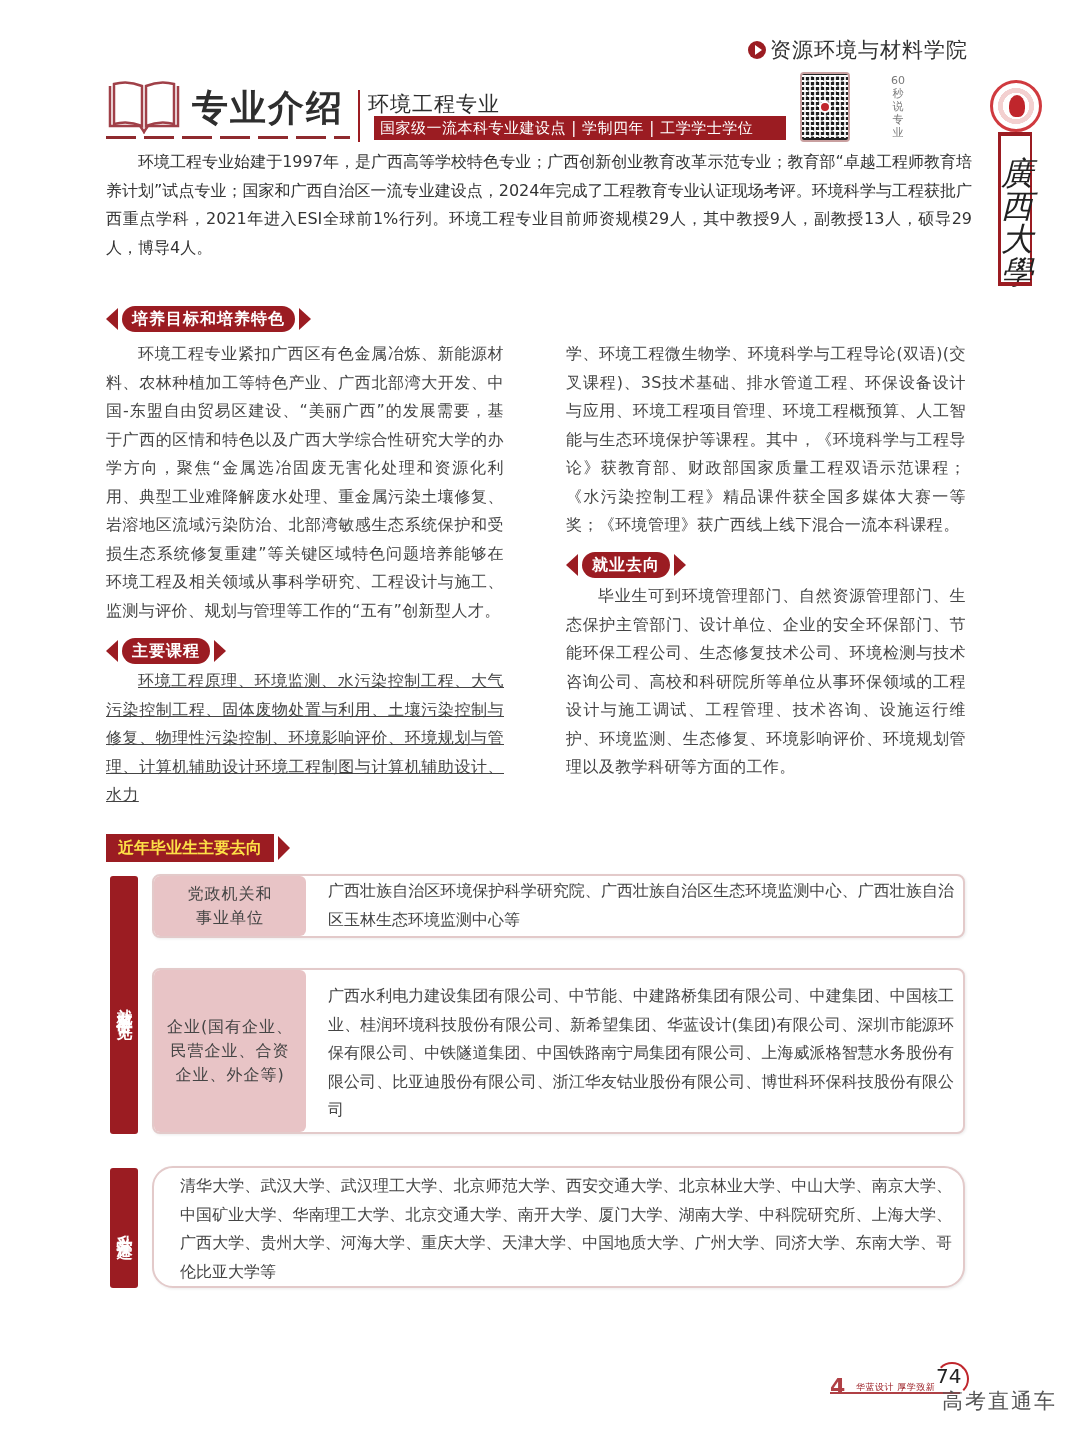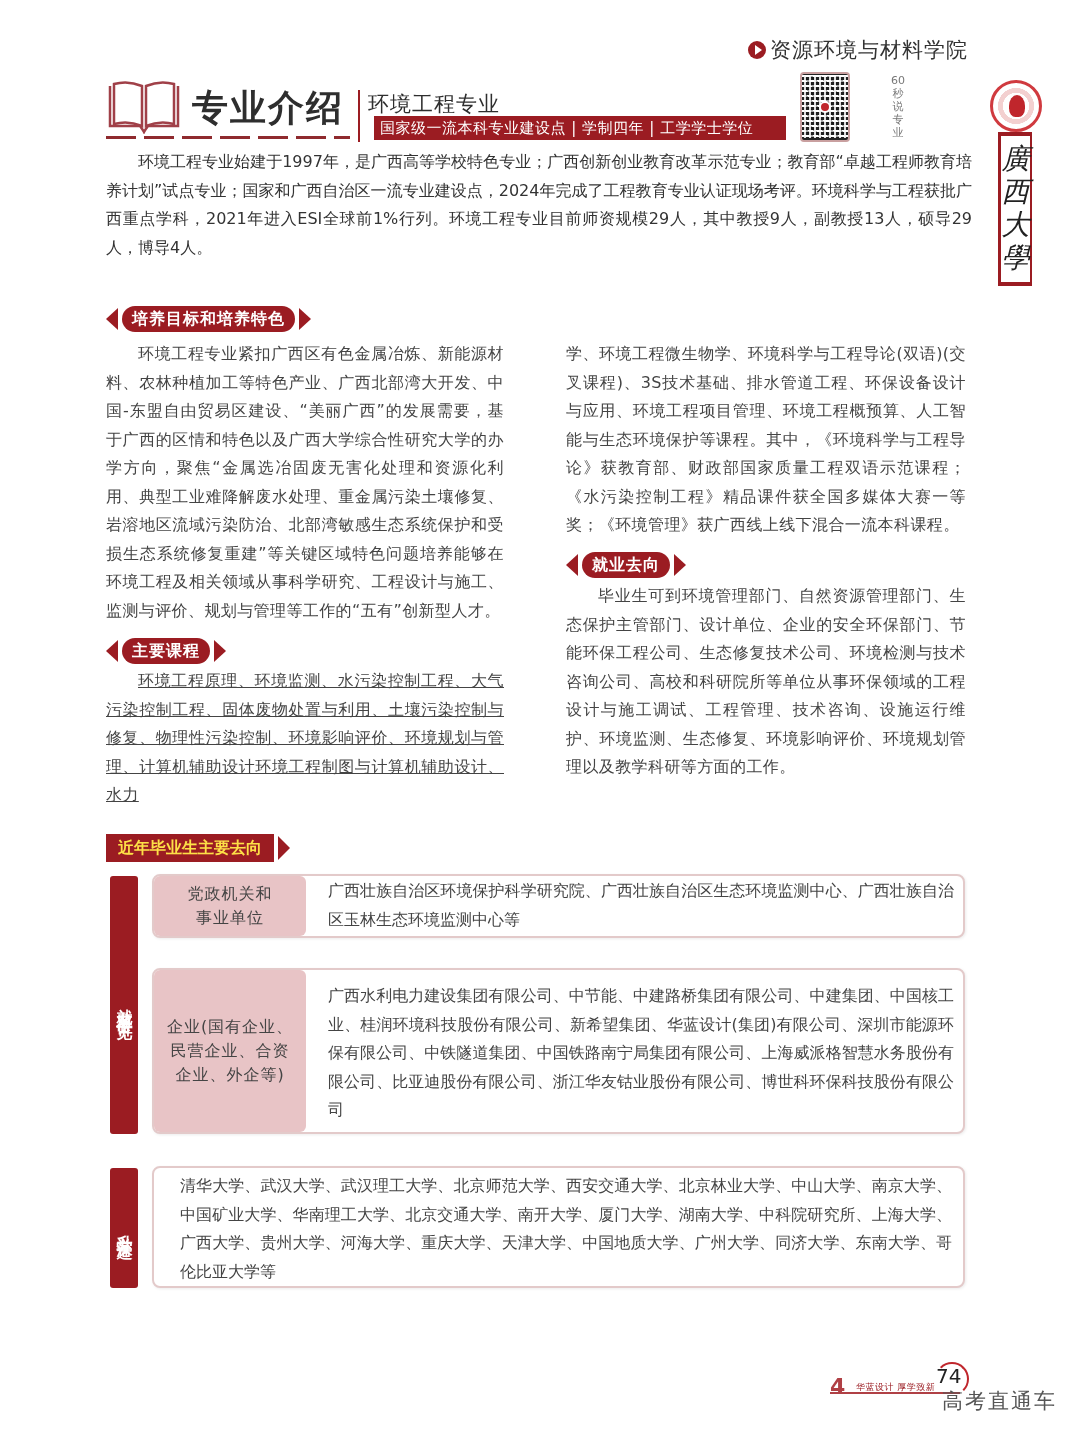--- a/index.html
+++ b/index.html
@@ -22,21 +22,21 @@
         background: repeating-linear-gradient(0deg, #222 0 3px, #fff 3px 5px), #fff; }
   .qr .qr-inner { width: 100%; height: 100%; background:
       repeating-linear-gradient(90deg, rgba(255,255,255,0.85) 0 2px, transparent 2px 5px),
       repeating-linear-gradient(45deg, rgba(0,0,0,0.35) 0 2px, transparent 2px 6px); position: relative; }
   .qr .qr-dot { position: absolute; left: 50%; top: 50%; width: 12px; height: 12px; margin: -6px 0 0 -6px; border-radius: 50%; background: #c0262c; border: 2px solid #fff; }
   .qr-caption { position: absolute; left: 891px; top: 74px; width: 14px; font-size: 11px; line-height: 13px; color: #777; text-align: center; word-break: break-all; }
 
   .logo { position: absolute; left: 990px; top: 80px; width: 52px; height: 52px; border-radius: 50%; border: 3px solid #d03a3f; background: radial-gradient(circle, #fff 0 40%, #f3d0d0 41% 55%, #fff 56%); }
   .logo::after { content: ""; position: absolute; left: 16px; top: 12px; width: 16px; height: 22px; border-radius: 50% 50% 40% 40%; background: #c0262c; }
   .banner { position: absolute; left: 998px; top: 136px; width: 34px; height: 146px; border-left: 3px solid #9b1c22; border-right: 2px solid #9b1c22; background: #fff;
-            font-family: "DejaVu Serif", serif; font-size: 28px; line-height: 33px; color: #222; text-align: center; padding-top: 6px; font-style: italic; }
+            font-family: "DejaVu Serif", serif; font-size: 32px; line-height: 33px; color: #222; text-align: center; padding-top: 21px; font-style: italic; }
   .banner::before { content: ""; position: absolute; left: -3px; top: -4px; width: 34px; height: 4px; background: #9b1c22; }
   .banner::after { content: ""; position: absolute; left: -3px; bottom: -4px; width: 34px; height: 4px; background: #9b1c22; }
 
   .intro { position: absolute; left: 106px; top: 148px; width: 866px; font-size: 16px; line-height: 28.5px; color: #333; text-indent: 2em; text-align: justify; }
 
   .sec-tag { position: absolute; display: flex; align-items: center; height: 26px; }
   .sec-tag .lt { width: 0; height: 0; border-right: 12px solid #9b1c22; border-top: 11px solid transparent; border-bottom: 11px solid transparent; margin-right: 4px; }
   .sec-tag .rt { width: 0; height: 0; border-left: 12px solid #9b1c22; border-top: 11px solid transparent; border-bottom: 11px solid transparent; margin-left: 4px; }
   .sec-tag .lbl { background: #9b1c22; color: #fff; font-size: 16px; font-weight: bold; height: 26px; line-height: 26px; padding: 0 10px; letter-spacing: 1px; border-radius: 13px; }
 
@@ -138,21 +138,21 @@
     <div>
       <div>企业(国有企业、</div>
       <div>民营企业、合资</div>
       <div>企业、外企等)</div>
     </div>
   </div>
   <div class="txt" style="left:174px; top:12px; width:626px;">广西水利电力建设集团有限公司、中节能、中建路桥集团有限公司、中建集团、中国核工业、桂润环境科技股份有限公司、新希望集团、华蓝设计(集团)有限公司、深圳市能源环保有限公司、中铁隧道集团、中国铁路南宁局集团有限公司、上海威派格智慧水务股份有限公司、比亚迪股份有限公司、浙江华友钴业股份有限公司、博世科环保科技股份有限公司</div>
 </div>
 
 <div class="vlabel" style="left:110px; top:1168px; height:120px;">升学深造</div>
-<div class="card" style="left:152px; top:1166px; width:813px; height:122px;">
+<div class="card" style="left:152px; top:1166px; width:813px; height:122px;border-radius:21px;">
   <div class="txt" style="left:26px; top:4px; width:772px;">清华大学、武汉大学、武汉理工大学、北京师范大学、西安交通大学、北京林业大学、中山大学、南京大学、中国矿业大学、华南理工大学、北京交通大学、南开大学、厦门大学、湖南大学、中科院研究所、上海大学、广西大学、贵州大学、河海大学、重庆大学、天津大学、中国地质大学、广州大学、同济大学、东南大学、哥伦比亚大学等</div>
 </div>
 
 <div class="footer">
   <span class="four">4</span>
   <span class="line"></span>
   <span class="motto">华蓝设计 厚学致新</span>
   <span class="circle"></span>
   <span class="pnum">74</span>
   <span class="wm">高考直通车</span>

